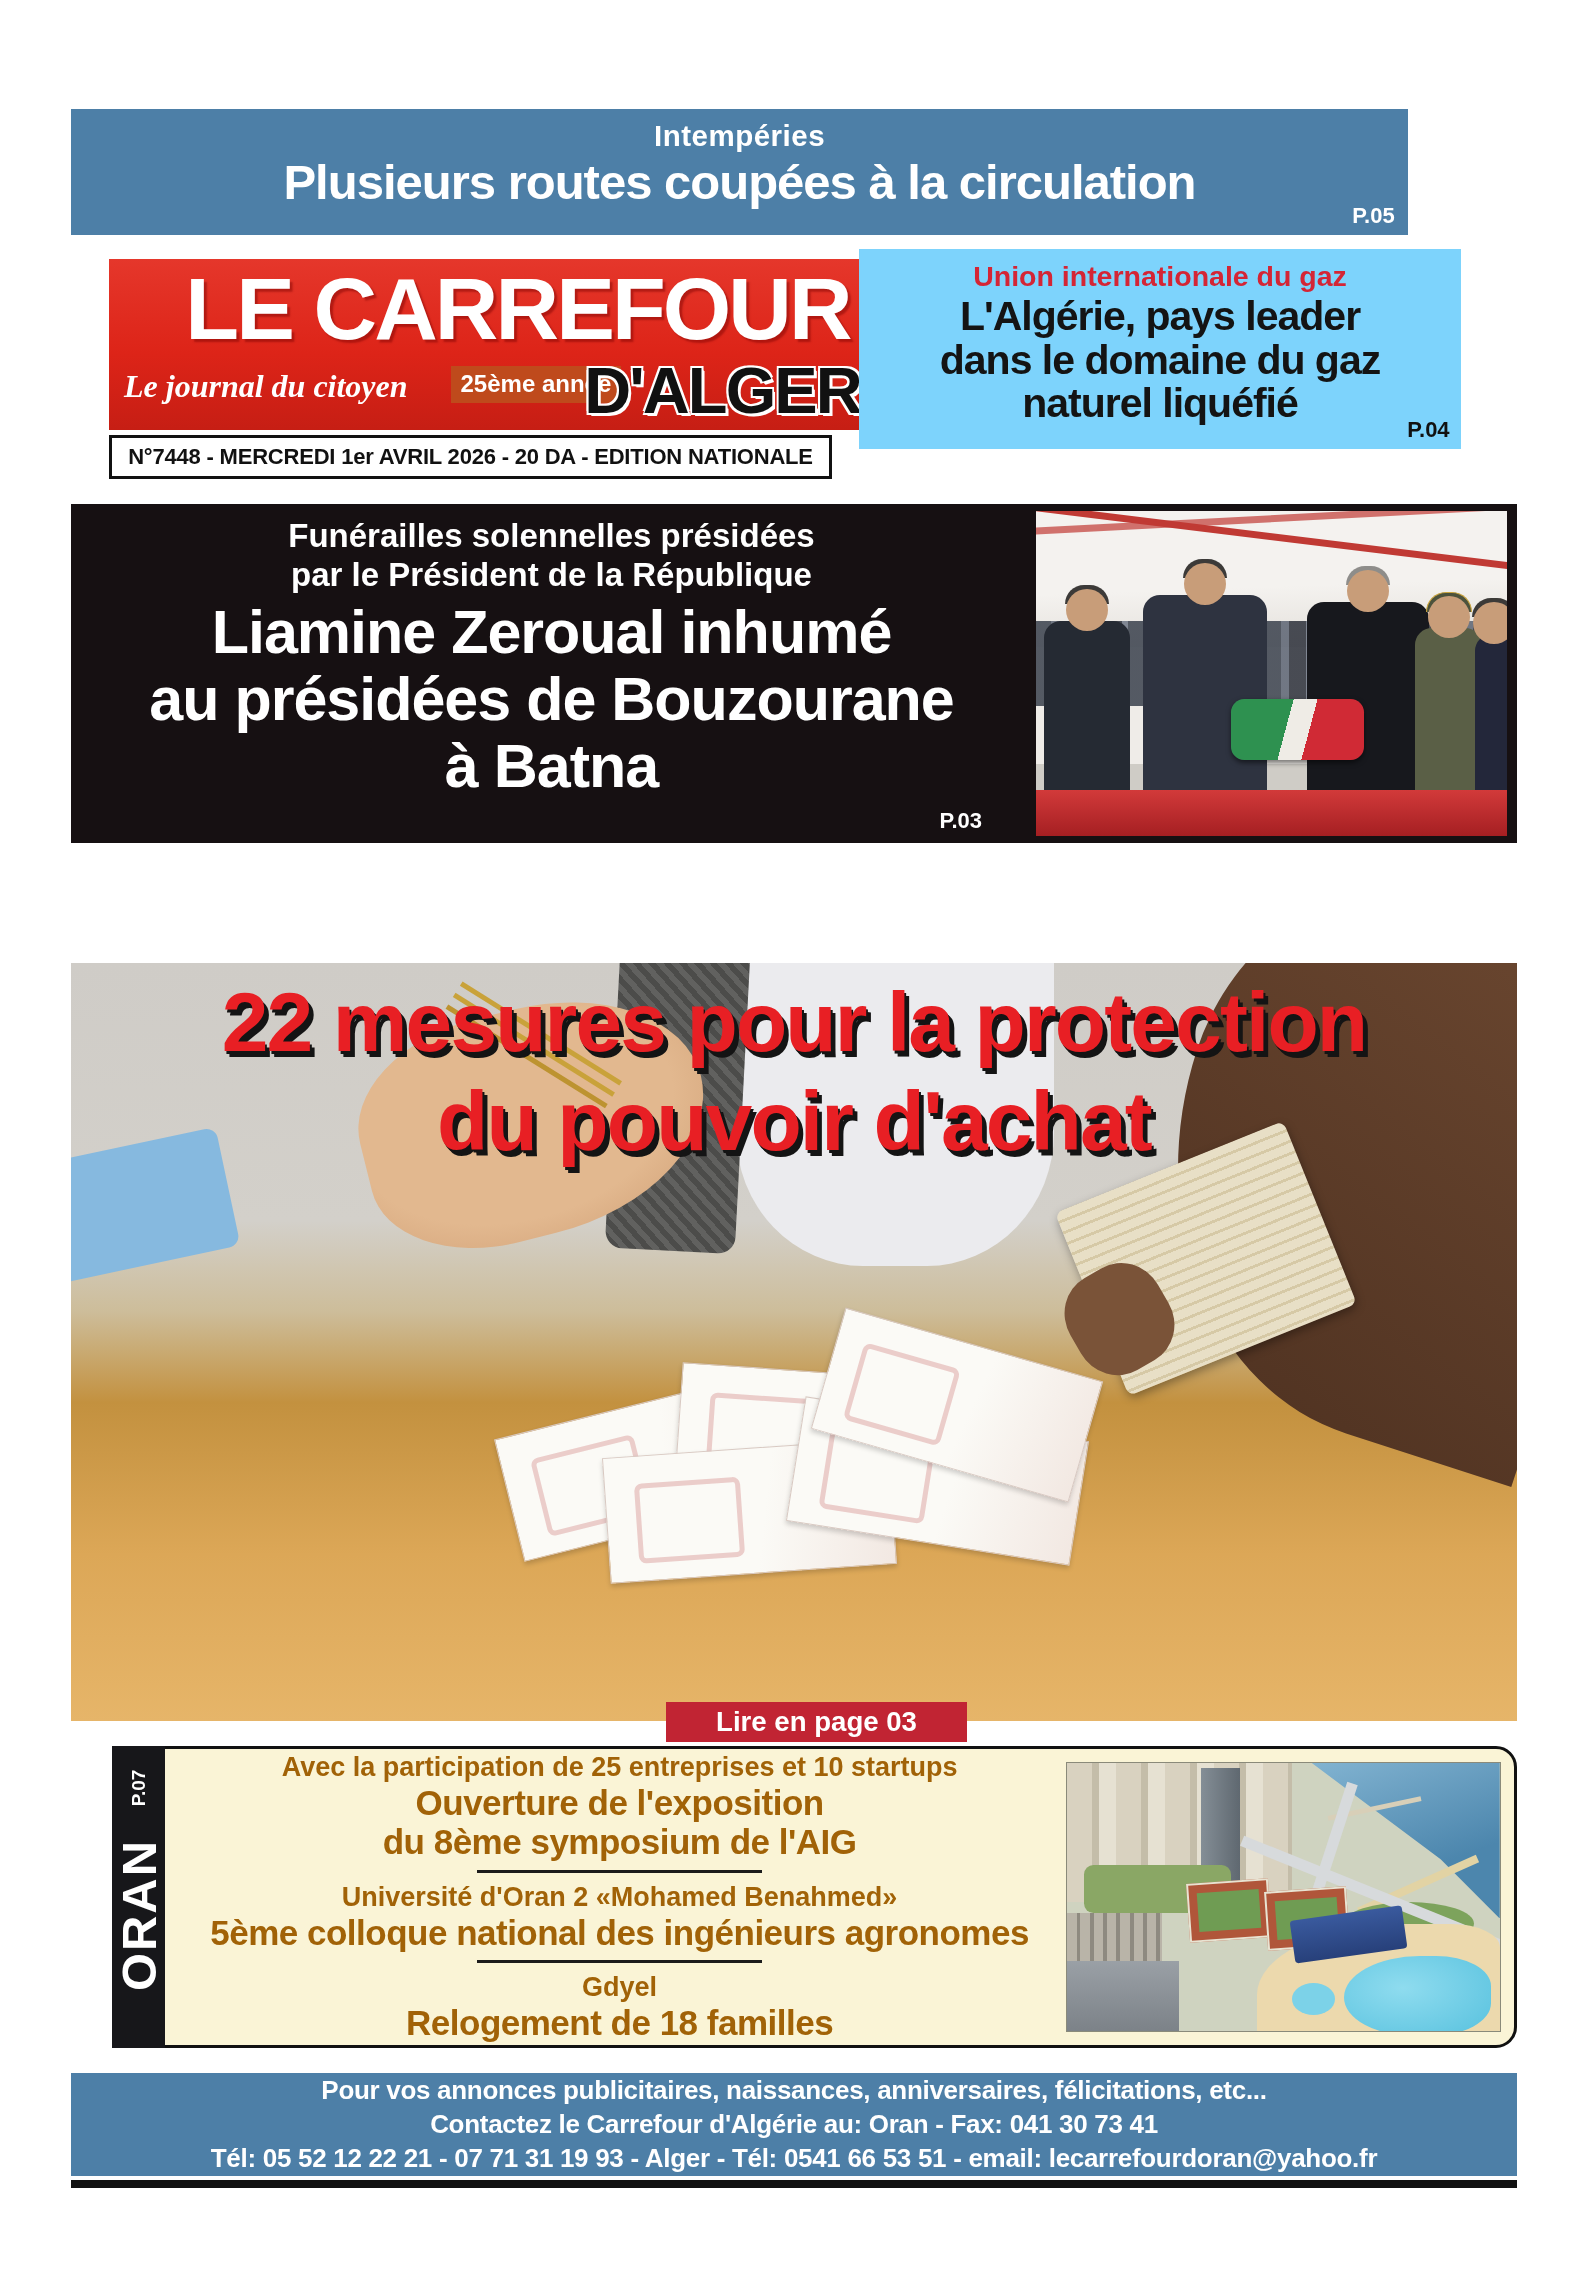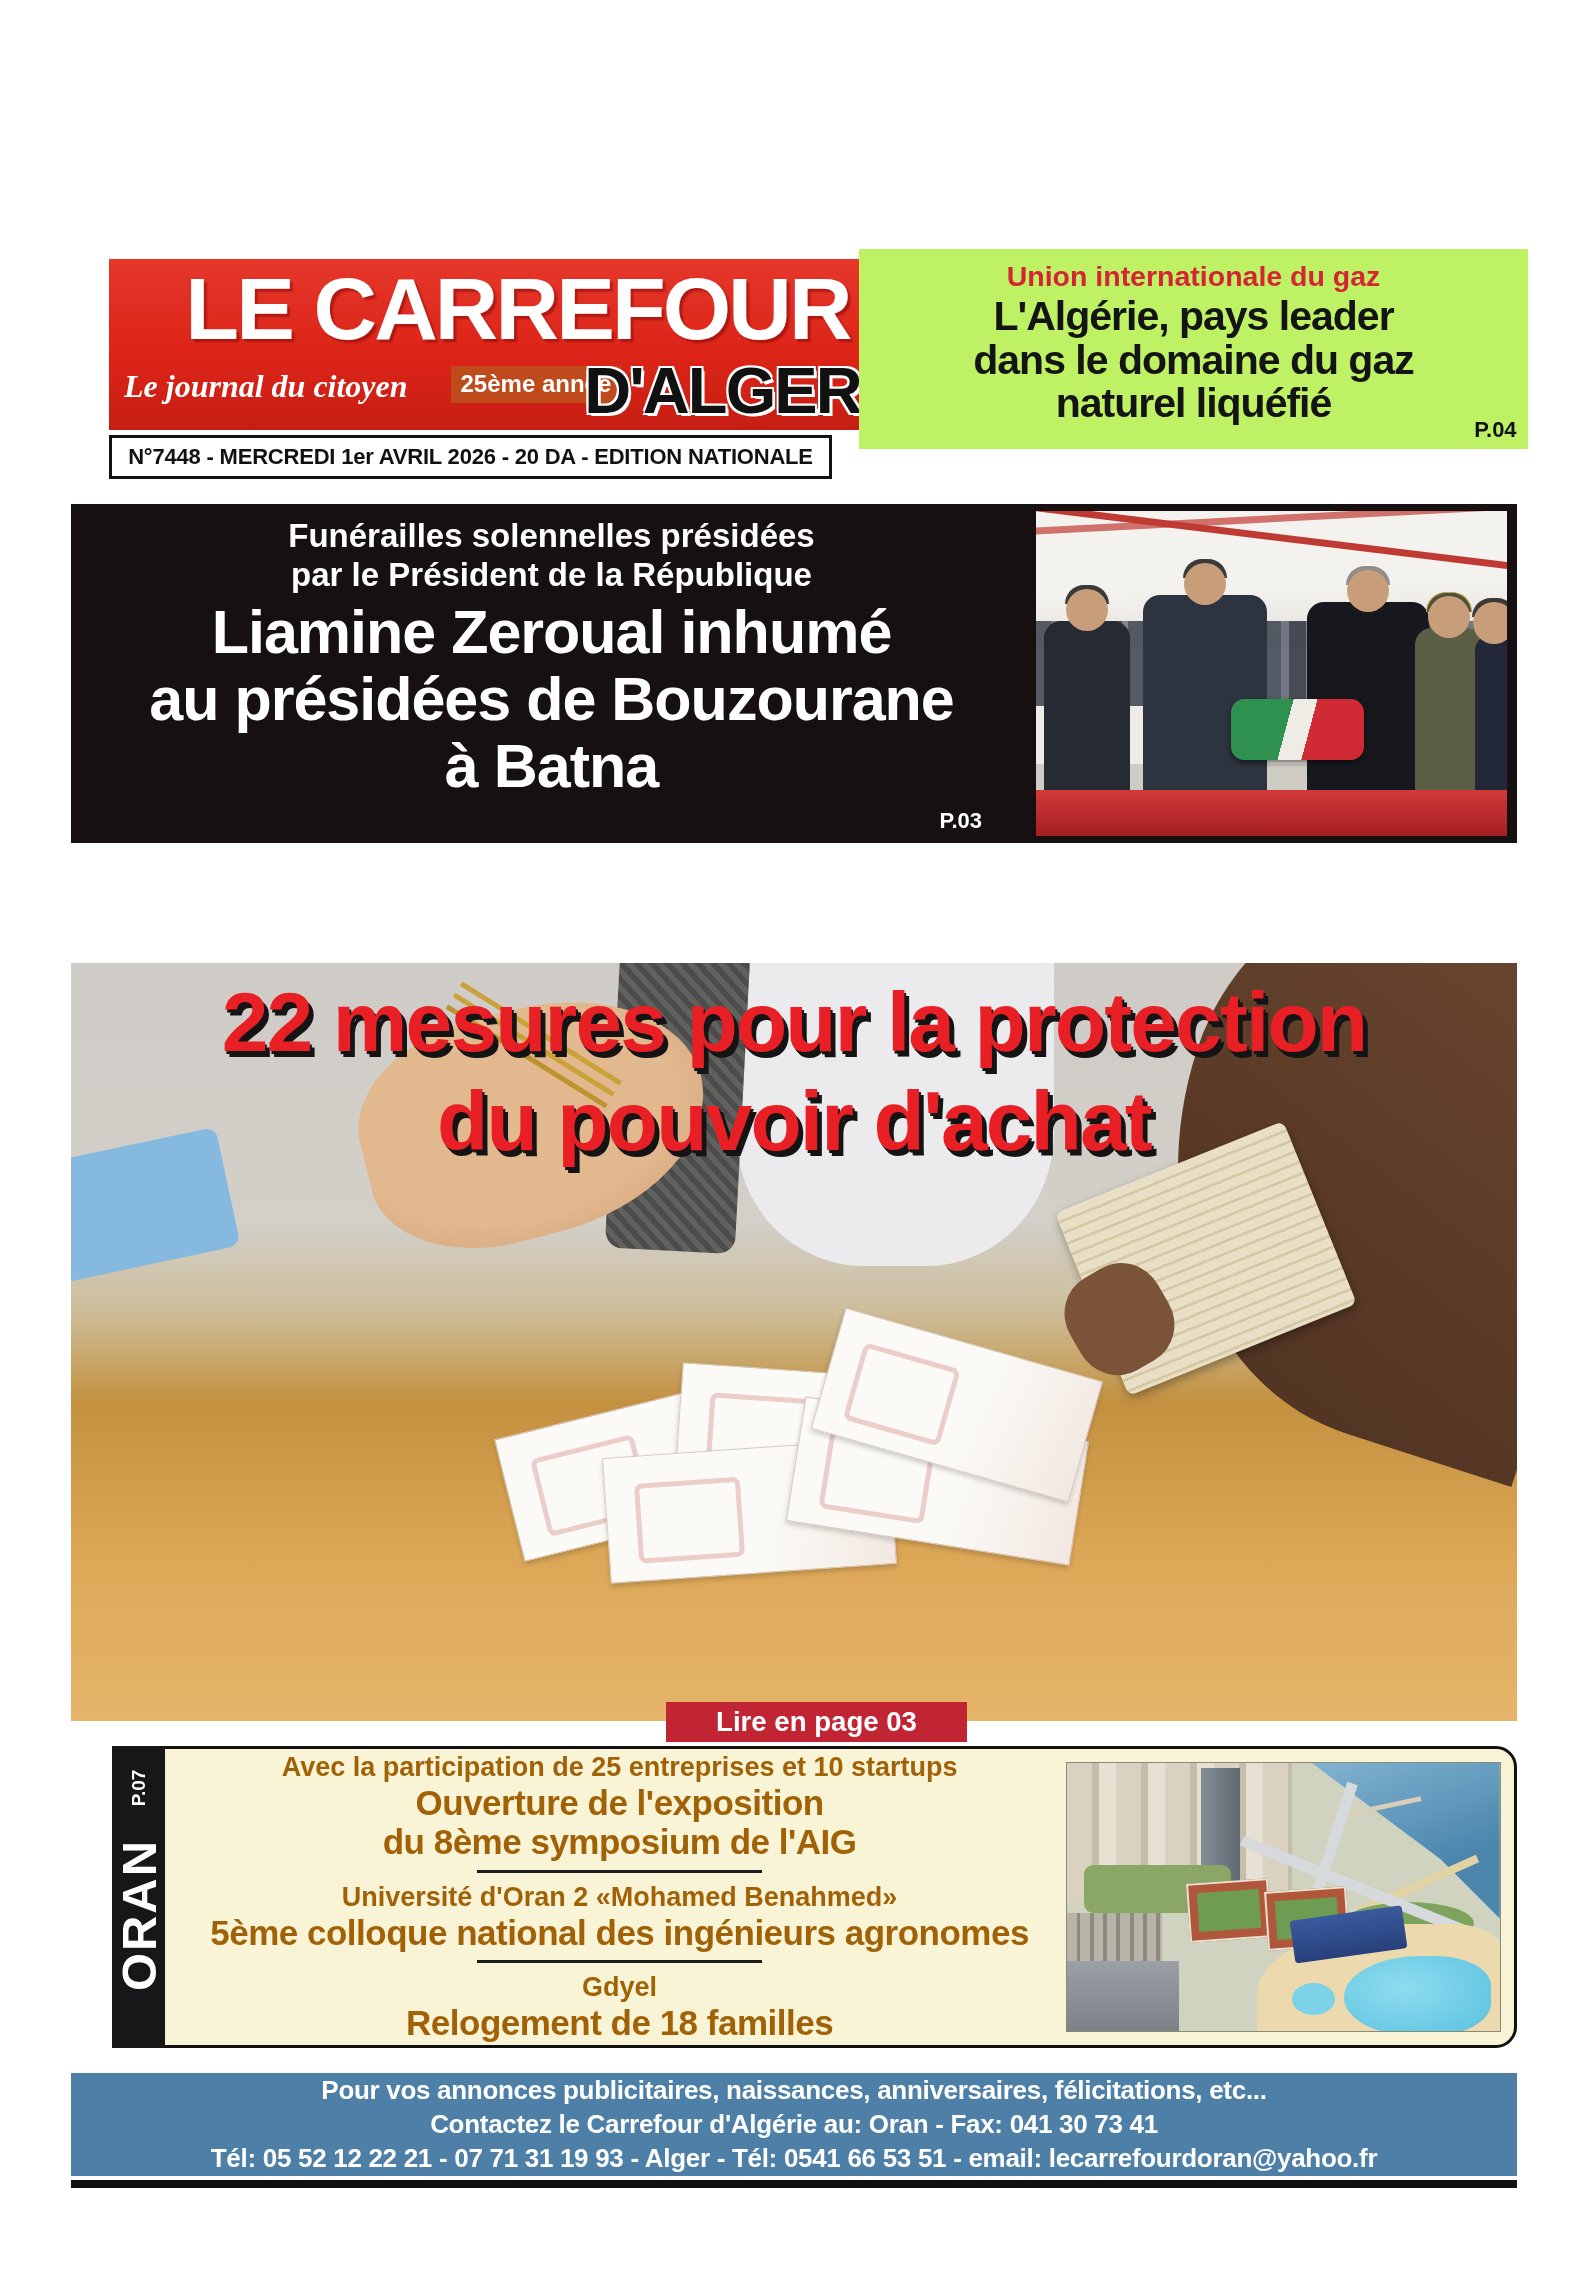--- a/index.html
+++ b/index.html
@@ -16,21 +16,21 @@
   
   .masthead{position:absolute;left:109px;top:259px;width:817px;height:171px;background:linear-gradient(180deg,#e5372b 0%,#dd2418 55%,#c61e14 100%);overflow:hidden;}
   .masthead .title{font-size:88px;font-weight:700;color:#fff;letter-spacing:-2.9px;text-align:center;line-height:.95;margin-top:7.6px;text-shadow:2.9px 2.9px 1.9px rgba(120,0,0,.45);}
   .masthead .tagline{position:absolute;left:15px;bottom:25px;font-family:"Liberation Serif",serif;font-style:italic;font-weight:700;color:#fff;font-size:32px;}
   .masthead .annee{position:absolute;left:342px;bottom:27px;background:#bf4a1c;color:#fff;font-size:24px;font-weight:700;padding:3.8px 9.5px 4.8px;}
   .masthead .subtitle{position:absolute;right:7.6px;bottom:1.9px;font-size:65px;font-weight:700;letter-spacing:-1.9px;color:#111;text-shadow:-1.9px -1.9px 0 #fff,1.9px -1.9px 0 #fff,-1.9px 1.9px 0 #fff,1.9px 1.9px 0 #fff,2.9px 2.9px 0 #fff;}
 
   .date-bar{position:absolute;left:109px;top:435px;width:723px;height:44px;background:#fff;border:3.8px solid #111;box-sizing:border-box;display:flex;align-items:center;justify-content:center;font-size:22px;font-weight:700;color:#111;letter-spacing:-0.2px;}
 
   
-  .gas-box{position:absolute;left:859px;top:249px;width:669px;height:200px;background:#bef264;text-align:center;}
+  .gas-box{position:absolute;left:859px;top:249px;width:602px;height:200px;background:#7dd3fc;text-align:center;}
   .gas-box .kicker{color:#d42535;font-size:28.5px;font-weight:700;margin-top:11.4px;}
   .gas-box .headline{color:#141414;font-size:41px;font-weight:700;line-height:1.06;letter-spacing:-1px;margin-top:1.9px;}
   .gas-box .pageref{position:absolute;right:11.4px;bottom:5.7px;font-size:22px;font-weight:700;color:#111;}
 
   
   .funeral{position:absolute;left:71px;top:504px;width:1446px;height:339px;background:#161012;color:#fff;}
   .funeral .textcol{position:absolute;left:0;top:0;width:961px;height:100%;text-align:center;}
   .funeral .kicker{font-size:33px;font-weight:700;line-height:1.18;margin-top:13.3px;}
   .funeral .headline{font-size:61px;font-weight:700;line-height:1.1;letter-spacing:-1px;margin-top:3.8px;}
   .funeral .pageref{position:absolute;right:50px;bottom:9.5px;font-size:22px;font-weight:700;}
@@ -113,20 +113,25 @@
   
   .footer-bar{position:absolute;left:71px;top:2073px;width:1446px;height:103px;background:#4d7fa7;color:#fff;text-align:center;display:flex;flex-direction:column;justify-content:center;gap:2.9px;}
   .footer-bar div{font-size:26px;font-weight:700;letter-spacing:-0.3px;}
   .bottom-rule{position:absolute;left:71px;top:2180px;width:1446px;height:7.6px;background:#111;}
 </style>
 </head>
 <body>
 
 <div class="page">
 
+  <div class="top-banner">
+    <div class="kicker">Intempéries</div>
+    <div class="headline">Plusieurs routes coupées à la circulation</div>
+    <div class="pageref">P.05</div>
+  </div>
 
   <div class="masthead">
     <div class="title">LE CARREFOUR</div>
     <div class="tagline">Le journal du citoyen</div>
     <div class="annee">25ème année</div>
     <div class="subtitle">D'ALGERIE</div>
   </div>
   <div class="date-bar">N°7448 - MERCREDI 1er AVRIL 2026 - 20 DA - EDITION NATIONALE</div>
 
   <div class="gas-box">

